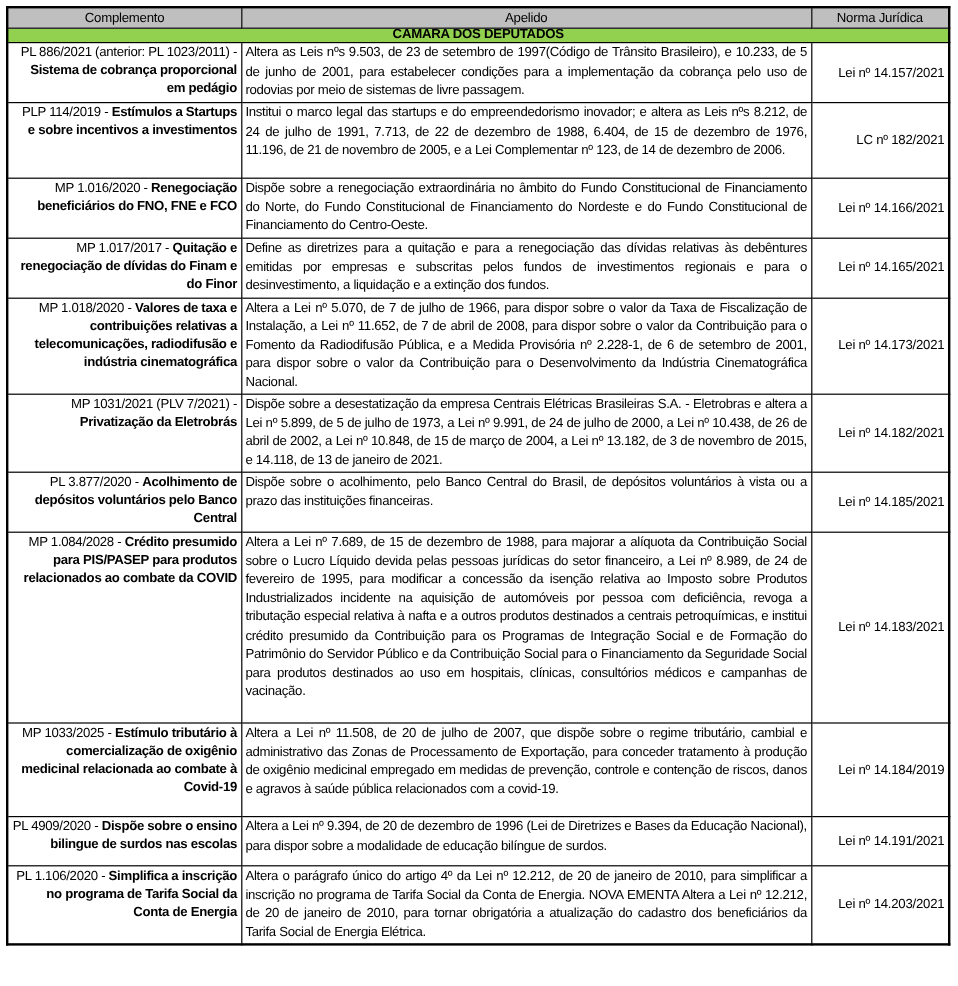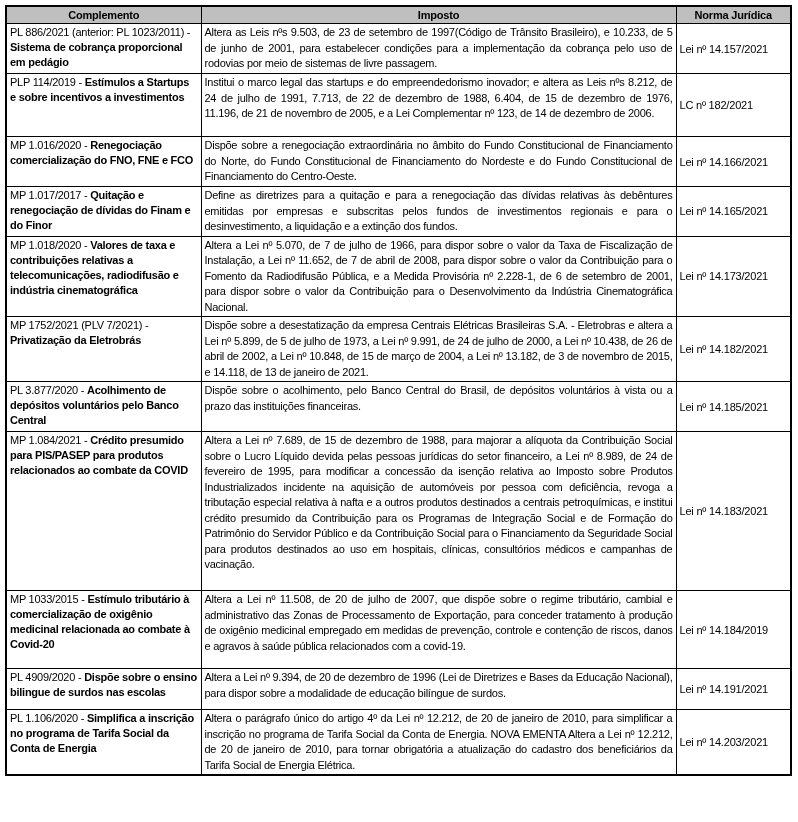--- a/index.html
+++ b/index.html
@@ -23,127 +23,130 @@
   }
   table.laws th,
   table.laws td {
     border: 1px solid var(--border-color, #000);
     padding: 1px 3px;
     font-size: 11px;
     overflow: hidden;
   }
   thead th {
     background: var(--header-bg, #bfbfbf);
-    font-weight: bold;
+    font-weight: normal;
     text-align: center;
     height: 14px;
     font-size: 11.5px;
     letter-spacing: -0.2px;
   }
   tr.section td {
     background: var(--section-bg, #92d050);
     font-weight: bold;
     text-align: center;
     height: 9px;
     line-height: 11px;
     padding: 0;
     letter-spacing: -0.2px;
   }
   td.c1 {
-    text-align: left;
+    text-align: right;
     vertical-align: top;
     line-height: 15px;
     letter-spacing: -0.25px;
     margin-left: 42px;
   }
   td.c1 .b { font-weight: bold; }
   td.c2 {
     text-align: justify;
     text-justify: inter-word;
     vertical-align: top;
     line-height: 15.5px;
     letter-spacing: -0.25px;
     margin-top: 20px;
   }
   td.c3 {
-    text-align: left;
+    text-align: right;
     vertical-align: middle;
     letter-spacing: -0.2px;
     white-space: nowrap;
   }
 </style>
 </head>
 <body>
 
 <div class="sheet">
   <table class="laws">
     <colgroup>
       <col style="width:195px">
       <col style="width:475px">
       <col style="width:115px">
     </colgroup>
     <thead>
       <tr>
         <th>Complemento</th>
-        <th>Imposto</th>
+        <th>Apelido</th>
         <th>Norma Jurídica</th>
       </tr>
     </thead>
     <tbody>
+      <tr class="section">
+        <td colspan="3">CÂMARA DOS DEPUTADOS</td>
+      </tr>
 
       <tr style="height:50px">
         <td class="c1"><span>PL 886/2021 (anterior: PL 1023/2011) - </span><span class="b">Sistema de cobrança proporcional em pedágio</span></td>
         <td class="c2">Altera as Leis nºs 9.503, de 23 de setembro de 1997(Código de Trânsito Brasileiro), e 10.233, de 5 de junho de 2001, para estabelecer condições para a implementação da cobrança pelo uso de rodovias por meio de sistemas de livre passagem.</td>
         <td class="c3">Lei nº 14.157/2021</td>
       </tr>
 
       <tr style="height:63px">
         <td class="c1"><span>PLP 114/2019 - </span><span class="b">Estímulos a Startups e sobre incentivos a investimentos</span></td>
         <td class="c2">Institui o marco legal das startups e do empreendedorismo inovador; e altera as Leis nºs 8.212, de 24 de julho de 1991, 7.713, de 22 de dezembro de 1988, 6.404, de 15 de dezembro de 1976, 11.196, de 21 de novembro de 2005, e a Lei Complementar nº 123, de 14 de dezembro de 2006.</td>
         <td class="c3">LC nº 182/2021</td>
       </tr>
 
       <tr style="height:50px">
-        <td class="c1"><span>MP 1.016/2020 - </span><span class="b">Renegociação comercialização do FNO, FNE e FCO</span></td>
+        <td class="c1"><span>MP 1.016/2020 - </span><span class="b">Renegociação beneficiários do FNO, FNE e FCO</span></td>
         <td class="c2">Dispõe sobre a renegociação extraordinária no âmbito do Fundo Constitucional de Financiamento do Norte, do Fundo Constitucional de Financiamento do Nordeste e do Fundo Constitucional de Financiamento do Centro-Oeste.</td>
         <td class="c3">Lei nº 14.166/2021</td>
       </tr>
 
       <tr style="height:41px">
         <td class="c1"><span>MP 1.017/2017 - </span><span class="b">Quitação e renegociação de dívidas do Finam e do Finor</span></td>
         <td class="c2">Define as diretrizes para a quitação e para a renegociação das dívidas relativas às debêntures emitidas por empresas e subscritas pelos fundos de investimentos regionais e para o desinvestimento, a liquidação e a extinção dos fundos.</td>
         <td class="c3">Lei nº 14.165/2021</td>
       </tr>
 
       <tr style="height:80px">
         <td class="c1"><span>MP 1.018/2020 - </span><span class="b">Valores de taxa e contribuições relativas a telecomunicações, radiodifusão e indústria cinematográfica</span></td>
         <td class="c2">Altera a Lei nº 5.070, de 7 de julho de 1966, para dispor sobre o valor da Taxa de Fiscalização de Instalação, a Lei nº 11.652, de 7 de abril de 2008, para dispor sobre o valor da Contribuição para o Fomento da Radiodifusão Pública, e a Medida Provisória nº 2.228-1, de 6 de setembro de 2001, para dispor sobre o valor da Contribuição para o Desenvolvimento da Indústria Cinematográfica Nacional.</td>
         <td class="c3">Lei nº 14.173/2021</td>
       </tr>
 
       <tr style="height:63px">
-        <td class="c1"><span>MP 1752/2021 (PLV 7/2021) - </span><span class="b">Privatização da Eletrobrás</span></td>
+        <td class="c1"><span>MP 1031/2021 (PLV 7/2021) - </span><span class="b">Privatização da Eletrobrás</span></td>
         <td class="c2">Dispõe sobre a desestatização da empresa Centrais Elétricas Brasileiras S.A. - Eletrobras e altera a Lei nº 5.899, de 5 de julho de 1973, a Lei nº 9.991, de 24 de julho de 2000, a Lei nº 10.438, de 26 de abril de 2002, a Lei nº 10.848, de 15 de março de 2004, a Lei nº 13.182, de 3 de novembro de 2015, e 14.118, de 13 de janeiro de 2021.</td>
         <td class="c3">Lei nº 14.182/2021</td>
       </tr>
 
       <tr style="height:50px">
         <td class="c1"><span>PL 3.877/2020 - </span><span class="b">Acolhimento de depósitos voluntários pelo Banco Central</span></td>
         <td class="c2">Dispõe sobre o acolhimento, pelo Banco Central do Brasil, de depósitos voluntários à vista ou a prazo das instituições financeiras.</td>
         <td class="c3">Lei nº 14.185/2021</td>
       </tr>
 
       <tr style="height:159px">
-        <td class="c1"><span>MP 1.084/2021 - </span><span class="b">Crédito presumido para PIS/PASEP para produtos relacionados ao combate da COVID</span></td>
+        <td class="c1"><span>MP 1.084/2028 - </span><span class="b">Crédito presumido para PIS/PASEP para produtos relacionados ao combate da COVID</span></td>
         <td class="c2">Altera a Lei nº 7.689, de 15 de dezembro de 1988, para majorar a alíquota da Contribuição Social sobre o Lucro Líquido devida pelas pessoas jurídicas do setor financeiro, a Lei nº 8.989, de 24 de fevereiro de 1995, para modificar a concessão da isenção relativa ao Imposto sobre Produtos Industrializados incidente na aquisição de automóveis por pessoa com deficiência, revoga a tributação especial relativa à nafta e a outros produtos destinados a centrais petroquímicas, e institui crédito presumido da Contribuição para os Programas de Integração Social e de Formação do Patrimônio do Servidor Público e da Contribuição Social para o Financiamento da Seguridade Social para produtos destinados ao uso em hospitais, clínicas, consultórios médicos e campanhas de vacinação.</td>
         <td class="c3">Lei nº 14.183/2021</td>
       </tr>
 
       <tr style="height:78px">
-        <td class="c1"><span>MP 1033/2015 - </span><span class="b">Estímulo tributário à comercialização de oxigênio medicinal relacionada ao combate à Covid-20</span></td>
+        <td class="c1"><span>MP 1033/2025 - </span><span class="b">Estímulo tributário à comercialização de oxigênio medicinal relacionada ao combate à Covid-19</span></td>
         <td class="c2">Altera a Lei nº 11.508, de 20 de julho de 2007, que dispõe sobre o regime tributário, cambial e administrativo das Zonas de Processamento de Exportação, para conceder tratamento à produção de oxigênio medicinal empregado em medidas de prevenção, controle e contenção de riscos, danos e agravos à saúde pública relacionados com a covid-19.</td>
         <td class="c3">Lei nº 14.184/2019</td>
       </tr>
 
       <tr style="height:41px">
         <td class="c1"><span>PL 4909/2020 - </span><span class="b">Dispõe sobre o ensino bilingue de surdos nas escolas</span></td>
         <td class="c2">Altera a Lei nº 9.394, de 20 de dezembro de 1996 (Lei de Diretrizes e Bases da Educação Nacional), para dispor sobre a modalidade de educação bilíngue de surdos.</td>
         <td class="c3">Lei nº 14.191/2021</td>
       </tr>
 

